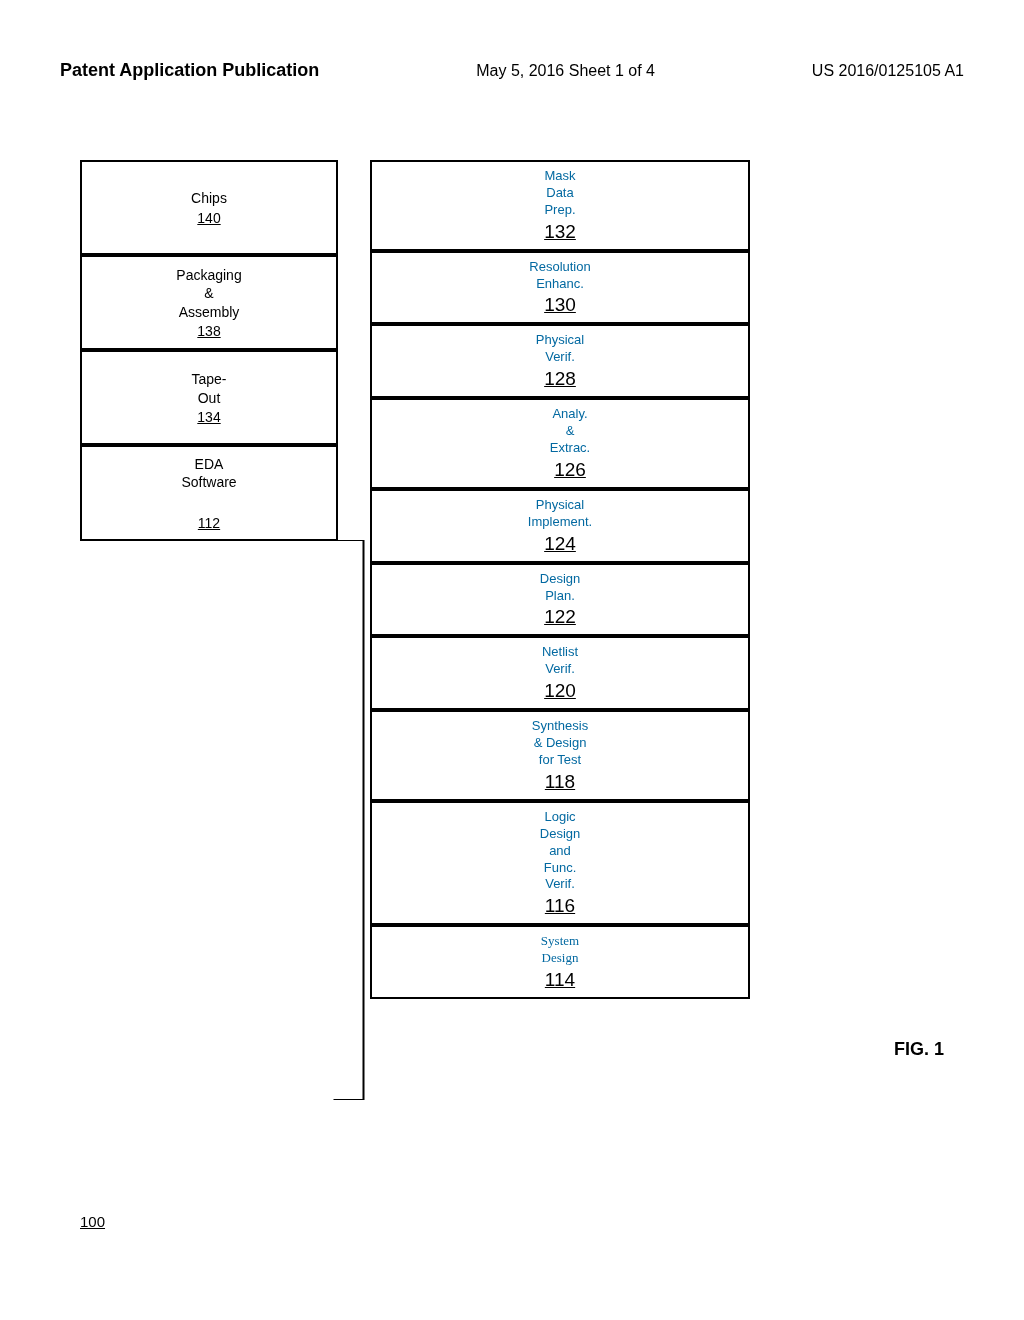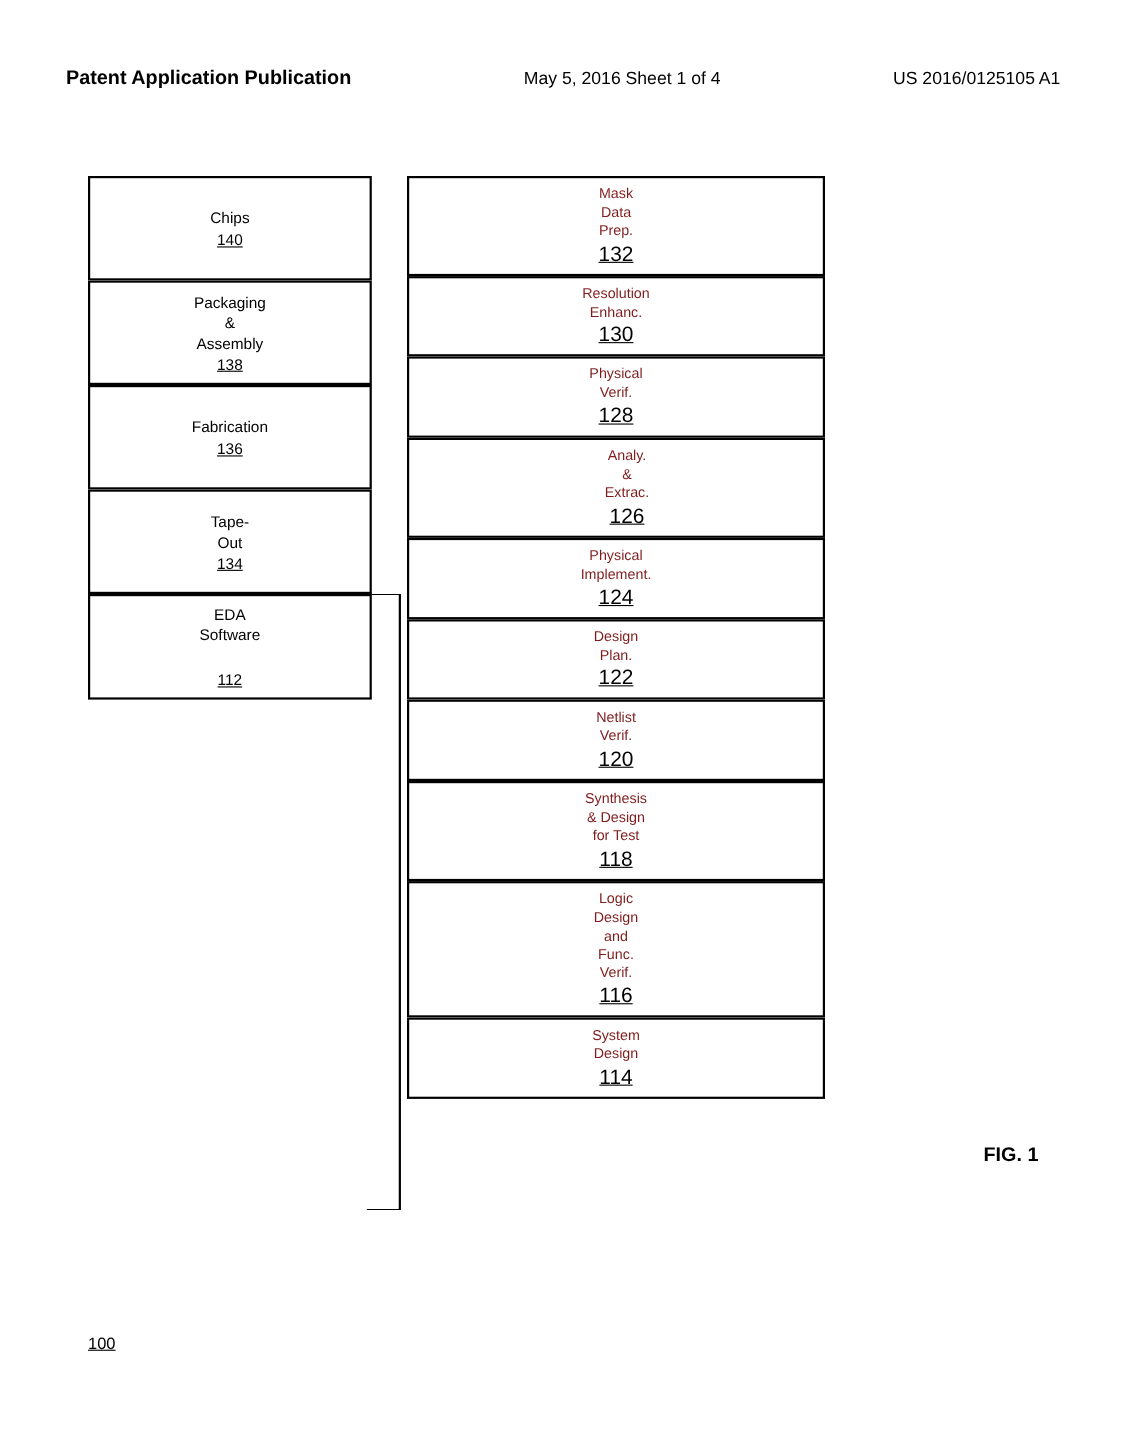--- a/index.html
+++ b/index.html
@@ -102,21 +102,21 @@
       background: #fff;
       min-height: 65px;
       display: flex;
       flex-direction: column;
       align-items: center;
       justify-content: center;
     }
 
     .right-box-label {
       font-size: 13px;
-      color: #7f1d1d;
+      color: #0369a1;
       line-height: 1.3;
     }
 
     .right-box-num {
       font-size: 19px;
       color: #000;
       text-decoration: underline;
       margin-top: 2px;
     }
 
@@ -164,24 +164,20 @@
   <div class="left-column" id="left-col">
       <div class="left-box" style="min-height: 95px;">
         <div class="left-box-label" style="white-space: pre-line;">Chips</div>
         <div class="left-box-num">140</div>
       </div>
       <div class="left-box" style="min-height: 95px;">
         <div class="left-box-label" style="white-space: pre-line;">Packaging
 &amp;
 Assembly</div>
         <div class="left-box-num">138</div>
-      </div>
-      <div class="left-box" style="min-height: 95px;">
-        <div class="left-box-label" style="white-space: pre-line;">Fabrication</div>
-        <div class="left-box-num">136</div>
       </div>
       <div class="left-box" style="min-height: 95px;">
         <div class="left-box-label" style="white-space: pre-line;">Tape-
 Out</div>
         <div class="left-box-num">134</div>
       </div>
       <div class="left-box" style="min-height: 95px; gap: 22px;">
         <div class="left-box-label" style="white-space: pre-line;">EDA
 Software</div>
         <div class="left-box-num">112</div>
@@ -243,21 +239,21 @@
       </div>
       <div class="right-box" style="min-height: 57px;">
         <div class="right-box-label" style="white-space: pre-line;">Logic
 Design
 and
 Func.
 Verif.</div>
         <div class="right-box-num">116</div>
       </div>
       <div class="right-box" style="min-height: 57px;">
-        <div class="right-box-label" style="white-space: pre-line;">System
+        <div class="right-box-label" style="white-space: pre-line; font-family: Liberation Serif, serif;">System
 Design</div>
         <div class="right-box-num">114</div>
       </div>
     </div>
 
   <div class="ref-100">100</div>
 
   <div class="fig-label">FIG. 1</div>
 
 </div>

